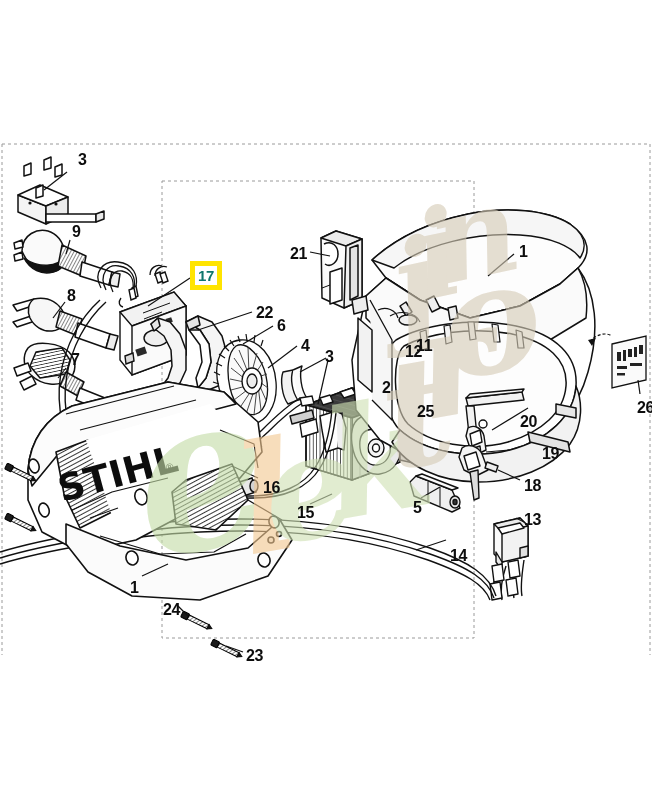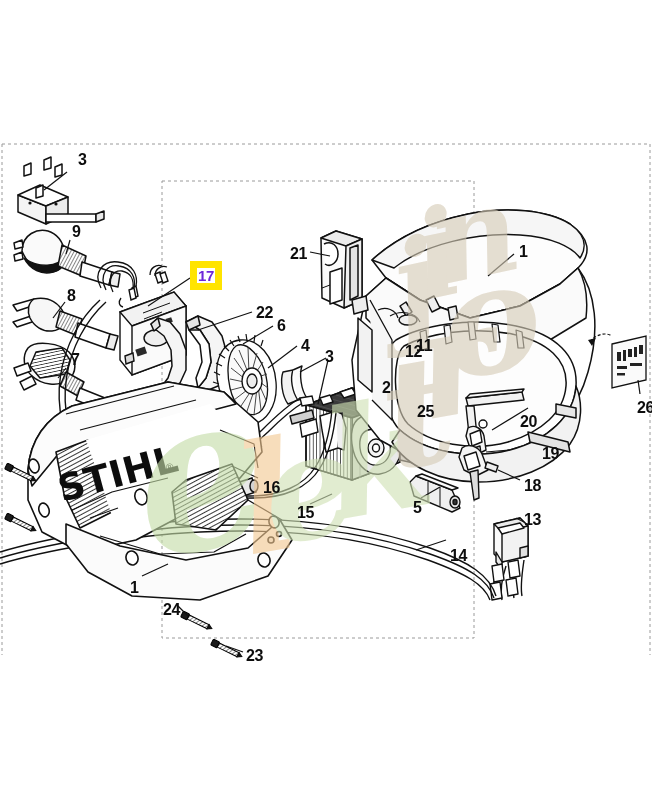--- a/index.html
+++ b/index.html
@@ -23,24 +23,24 @@
     white-space:nowrap;
     letter-spacing:-0.3px;
   }
   .callout.big{font-size:16px;}
 
   
   #hl-17{
     position:absolute;
     box-sizing:border-box;
     background:#ffffff;
-    border:7px solid #14532d;
+    border:5px solid #14532d;
     display:flex;align-items:center;justify-content:center;
     font-family:"Liberation Sans", sans-serif;
-    font-weight:bold;font-size:15px;color:#6d28d9;
+    font-weight:bold;font-size:15px;color:#0f766e;
     letter-spacing:-0.3px;
   }
 
   
   #watermark{
     position:absolute;left:0;top:0;width:652px;height:800px;
     pointer-events:none;
   }
   .wm-text{
     font-family:"DejaVu Serif", serif;

